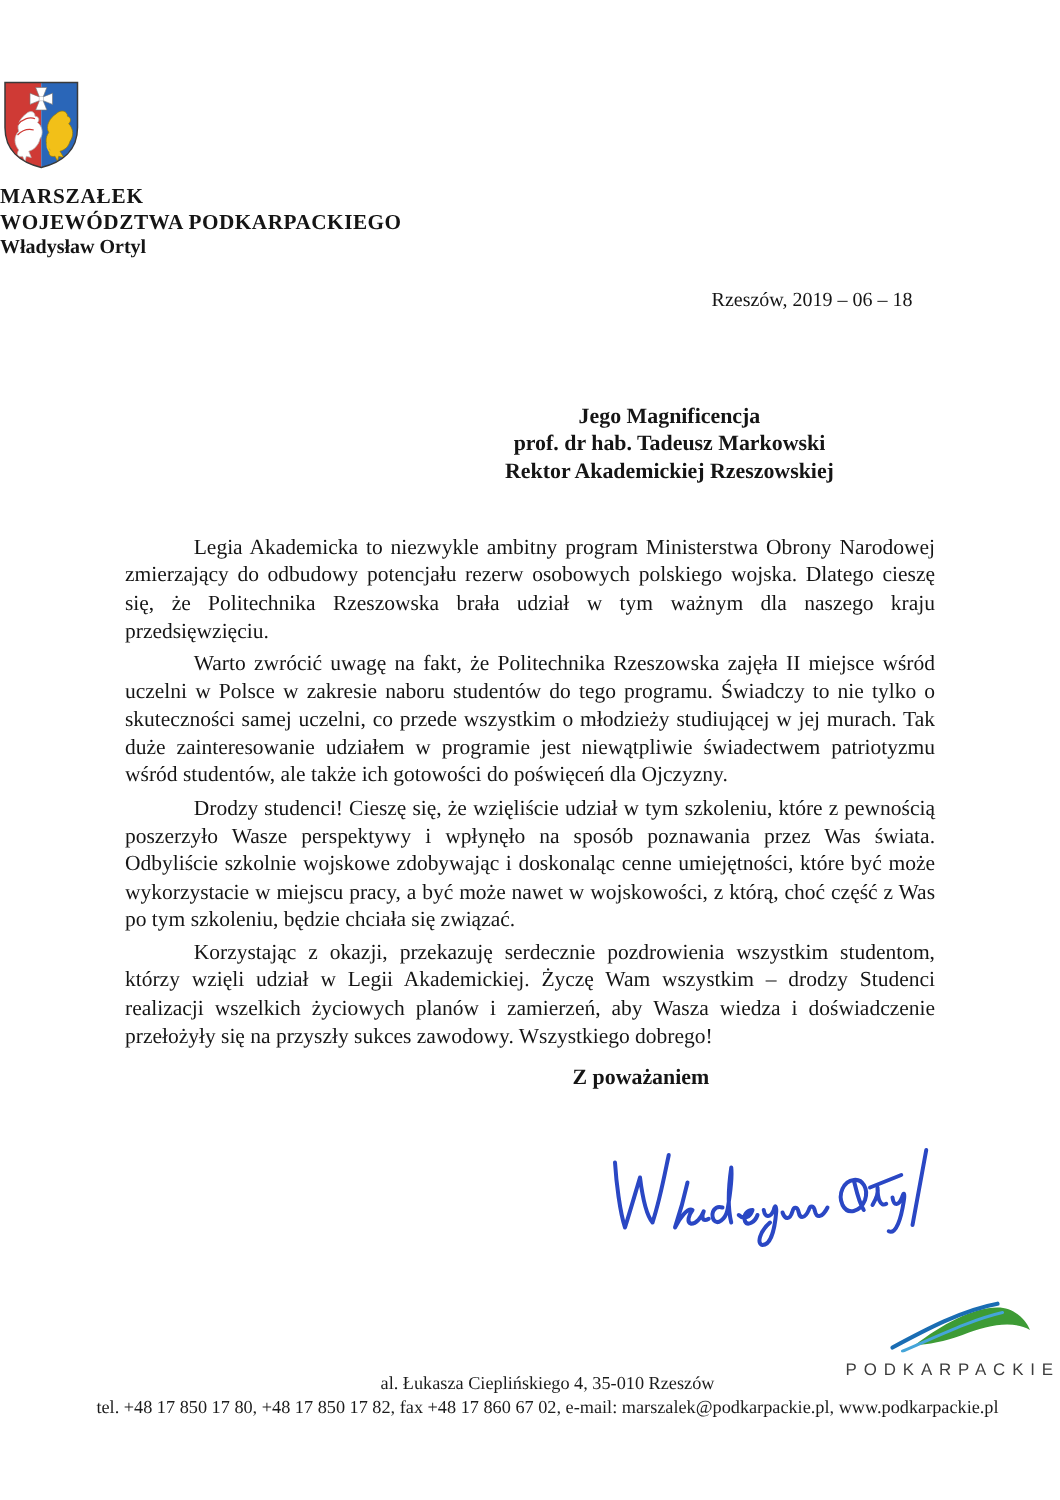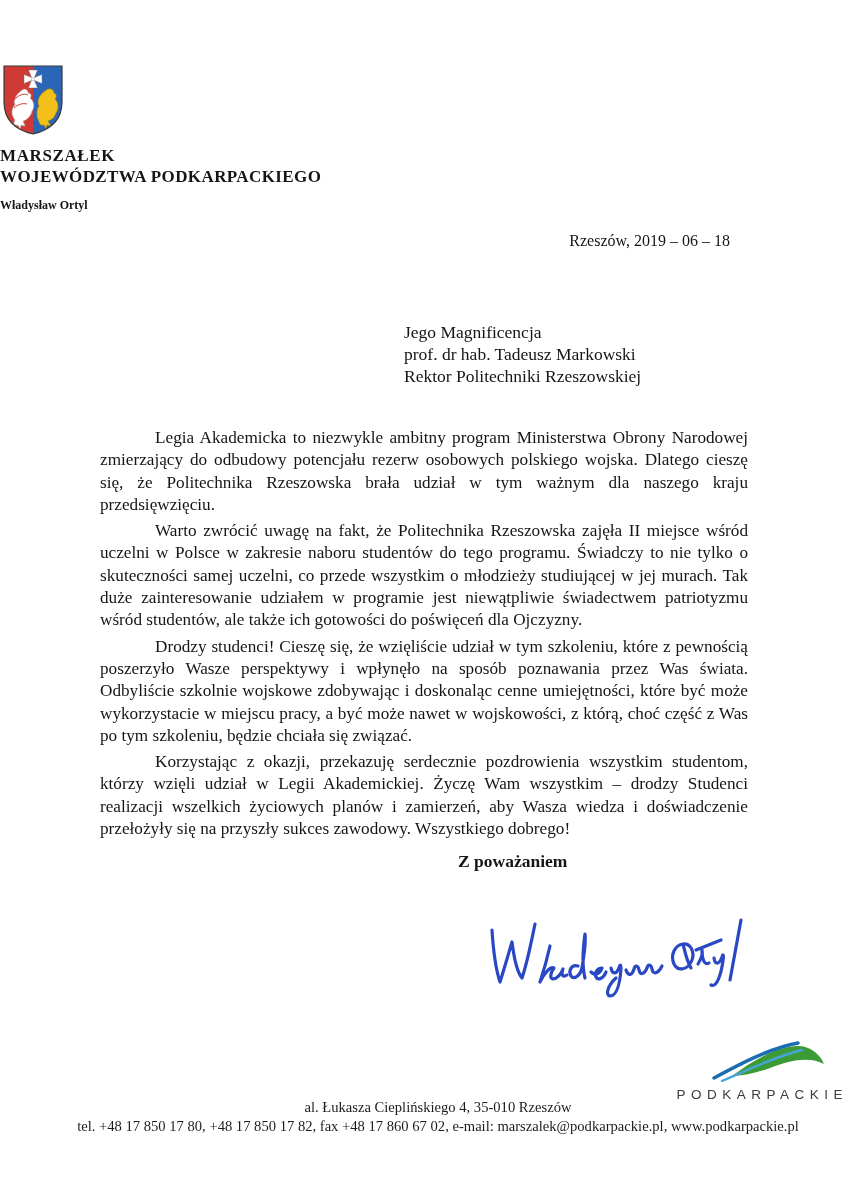--- a/index.html
+++ b/index.html
@@ -10,25 +10,25 @@
     background:#ffffff;
     font-family:"Liberation Serif", serif;
     color:#151515;
     overflow:hidden;
   }
   
   .letterhead{position:absolute;top:62px;left:0;right:0;text-align:left;}
   .crest{display:inline-block;}
   .office-line1{font-size:17px;font-weight:bold;letter-spacing:0.6px;margin-top:6px;}
   .office-line2{font-size:17px;font-weight:bold;letter-spacing:0.4px;margin-top:1px;}
-  .office-person{font-size:12px;font-weight:bold;margin-top:11px;}
+  .office-person{font-size:16px;font-weight:bold;margin-top:1px;}
   
   .date-line{position:absolute;top:232px;right:118px;font-size:16px;}
   
-  .addressee{position:absolute;left:404px;top:321px;font-size:17.5px;font-weight:normal;line-height:22px;}
+  .addressee{position:absolute;left:404px;top:321px;font-size:17.5px;font-weight:bold;line-height:22px;text-align:center;}
   
   .salutation{position:absolute;left:100px;top:398px;font-size:17.5px;font-weight:bold;}
   
   .body-text{position:absolute;left:100px;right:100px;top:427px;text-align:justify;font-size:17.2px;line-height:22.3px;}
   .body-text p{margin:0 0 4px 0;text-indent:55px;}
   
   .closing{position:absolute;left:458px;top:851px;font-size:17.5px;font-weight:bold;}
   
   .signature{position:absolute;left:478px;top:912px;}
   
@@ -78,21 +78,21 @@
     <div class="office-line1">MARSZAŁEK</div>
     <div class="office-line2">WOJEWÓDZTWA PODKARPACKIEGO</div>
     <div class="office-person">Władysław Ortyl</div>
   </div>
 
   <div class="date-line">Rzeszów, 2019 – 06 – 18</div>
 
   <div class="addressee">
     <div>Jego Magnificencja</div>
     <div>prof. dr hab. Tadeusz Markowski</div>
-    <div>Rektor Politechniki Rzeszowskiej</div>
+    <div>Rektor Akademickiej Rzeszowskiej</div>
   </div>
 
 
   <div class="body-text">
     <p>Legia Akademicka to niezwykle ambitny program Ministerstwa Obrony Narodowej zmierzający do odbudowy potencjału rezerw osobowych polskiego wojska. Dlatego cieszę się, że Politechnika Rzeszowska brała udział w tym ważnym dla naszego kraju przedsięwzięciu.</p>
     <p>Warto zwrócić uwagę na fakt, że Politechnika Rzeszowska zajęła II miejsce wśród uczelni w Polsce w zakresie naboru studentów do tego programu. Świadczy to nie tylko o skuteczności samej uczelni, co przede wszystkim o młodzieży studiującej w jej murach. Tak duże zainteresowanie udziałem w programie jest niewątpliwie świadectwem patriotyzmu wśród studentów, ale także ich gotowości do poświęceń dla Ojczyzny.</p>
     <p>Drodzy studenci! Cieszę się, że wzięliście udział w tym szkoleniu, które z pewnością poszerzyło Wasze perspektywy i wpłynęło na sposób poznawania przez Was świata. Odbyliście szkolnie wojskowe zdobywając i doskonaląc cenne umiejętności, które być może wykorzystacie w miejscu pracy, a być może nawet w wojskowości, z którą, choć część z Was po tym szkoleniu, będzie chciała się związać.</p>
     <p>Korzystając z okazji, przekazuję serdecznie pozdrowienia wszystkim studentom, którzy wzięli udział w Legii Akademickiej. Życzę Wam wszystkim – drodzy Studenci realizacji wszelkich życiowych planów i zamierzeń, aby Wasza wiedza i doświadczenie przełożyły się na przyszły sukces zawodowy. Wszystkiego dobrego!</p>
   </div>
 

